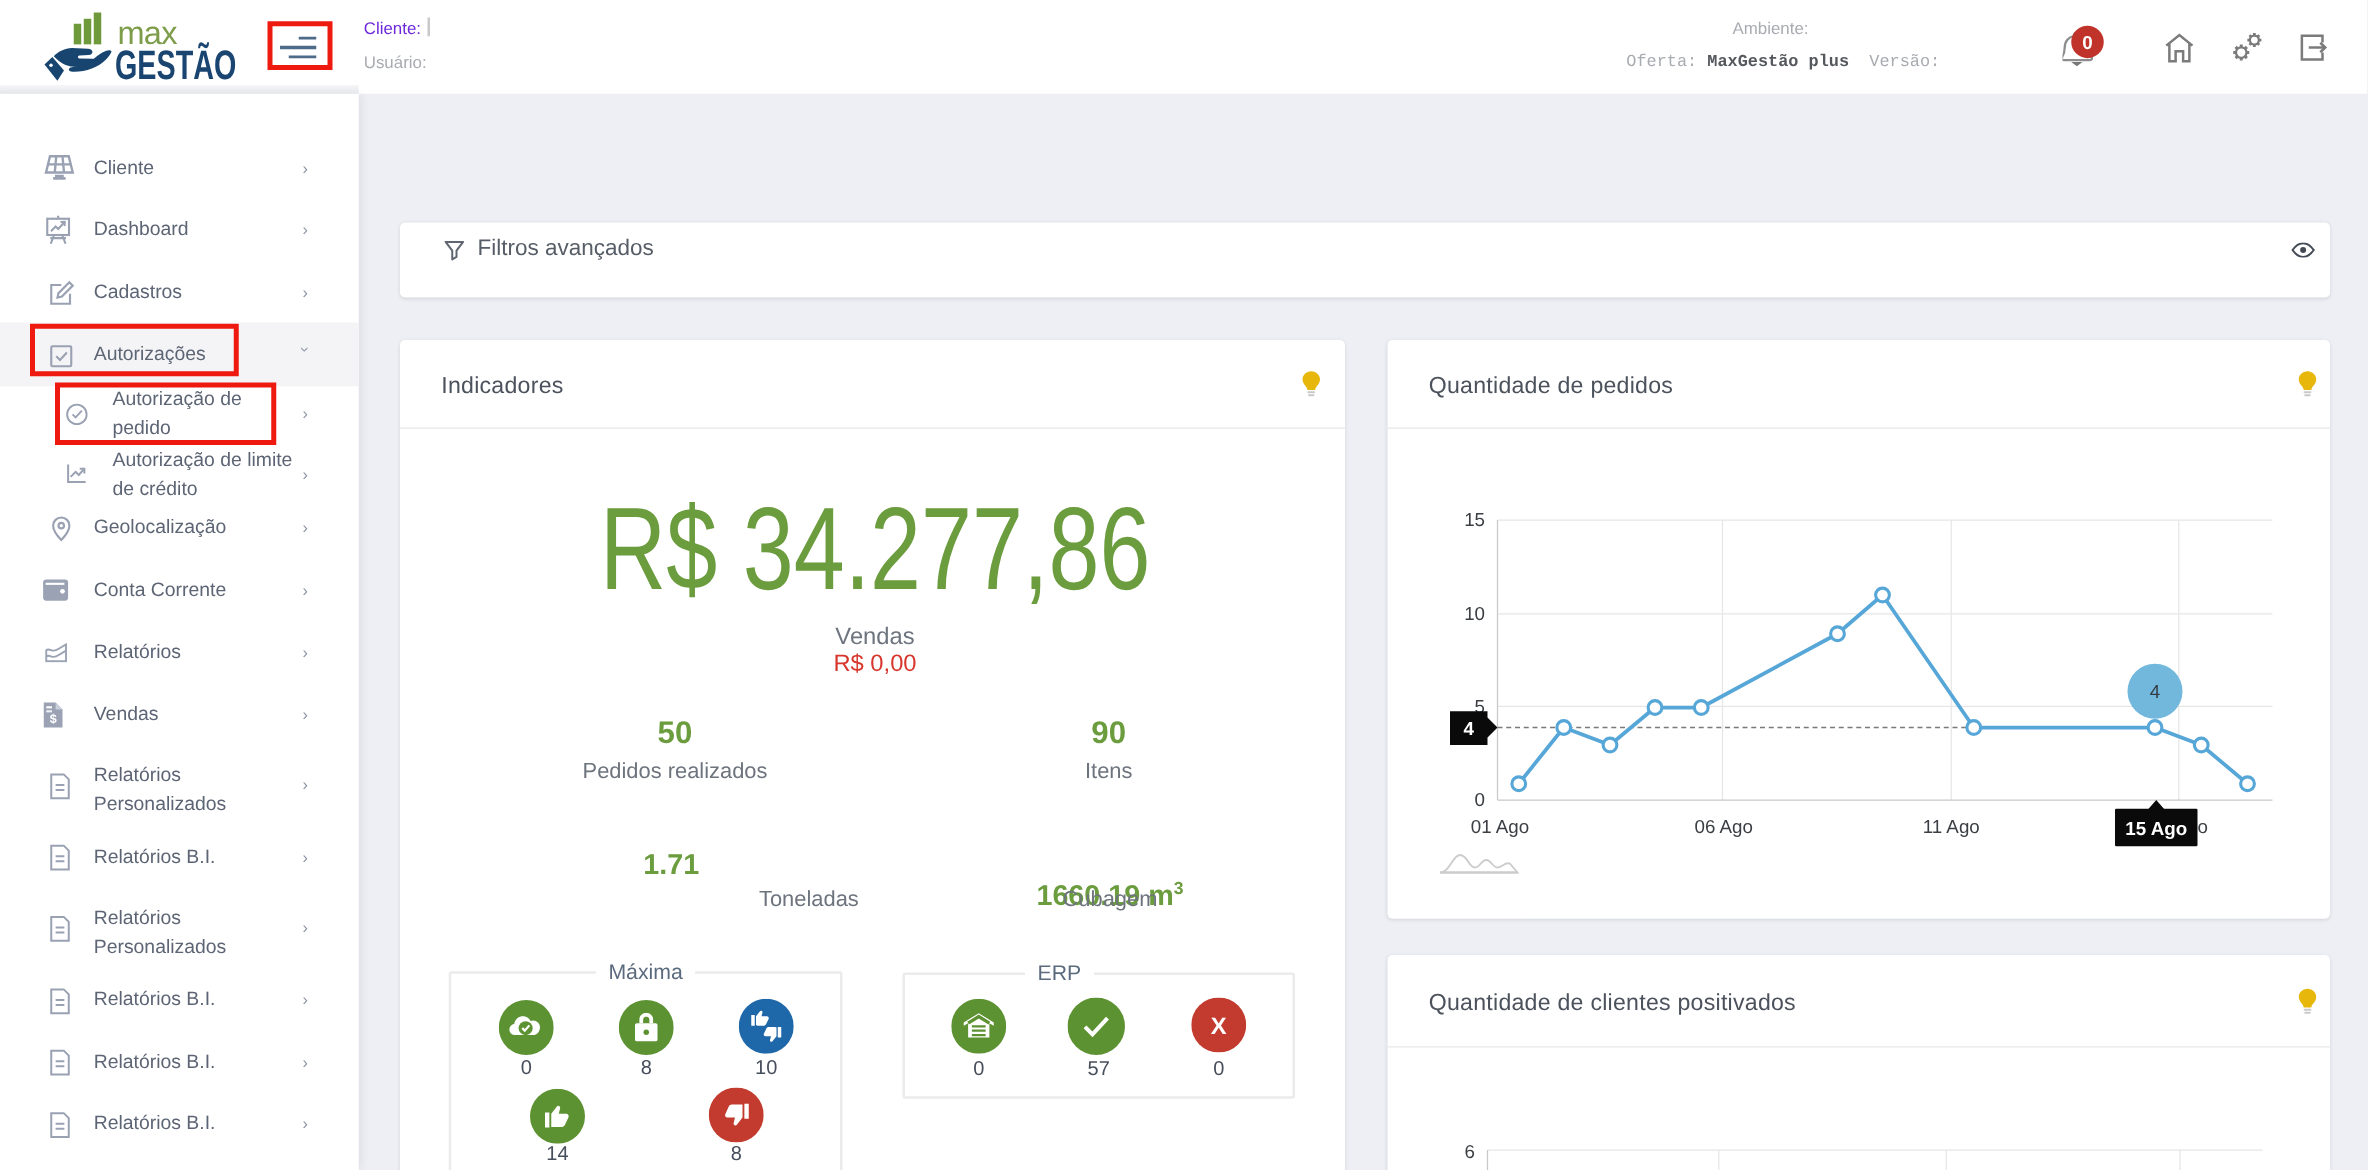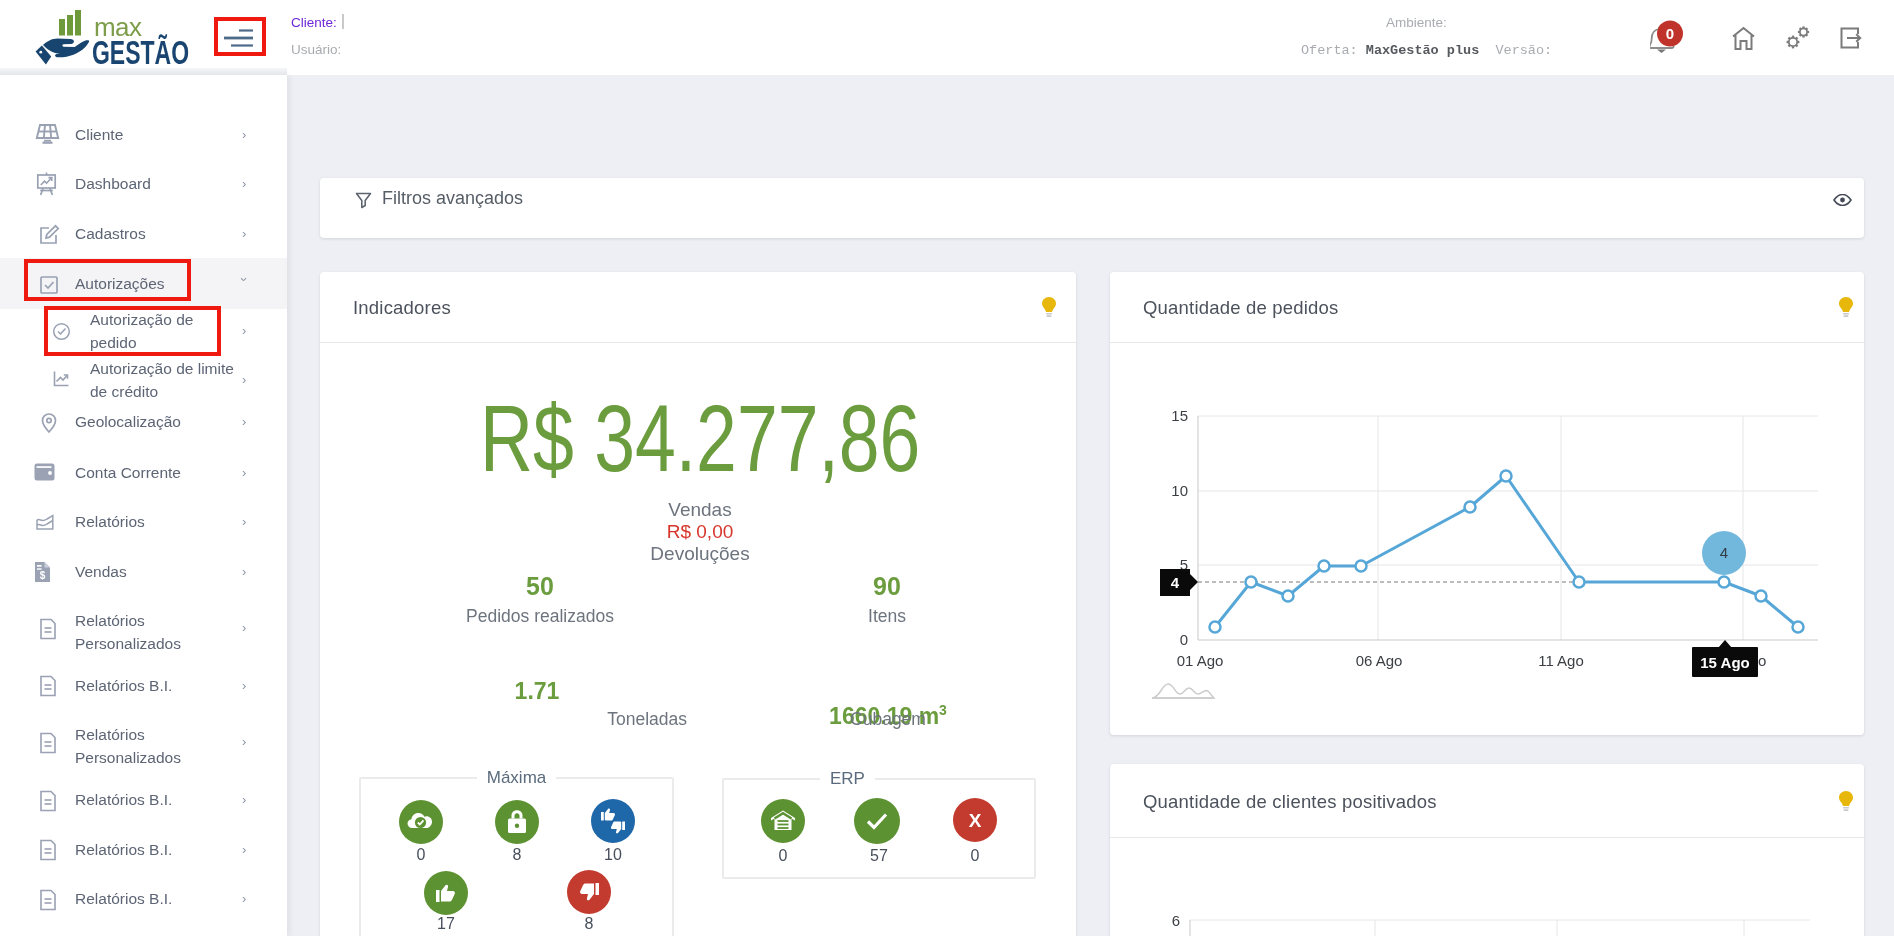--- a/index.html
+++ b/index.html
@@ -266,21 +266,20 @@
   </div>
   <div class="card" id="indcard" style="left:320px; top:272px; width:756px; height:680px; overflow:hidden;">
     <div class="ctitle" style="left:33px; top:25px;">Indicadores</div>
     <svg class="abs" style="left:721px; top:24px;" width="16" height="22" viewBox="0 0 16 22">
         <use href="#bulb"></use>
       </svg>
     <div class="abs" style="left:0; top:70px; width:756px; border-top:1px solid #e7e7e7;"></div>
     <div class="abs" style="left:0; top:113px; width:760px; text-align:center; font-size:94px; color:#6b9c3e; transform:scaleX(0.78); transform-origin:381px 50%; white-space:nowrap;">R$ 34.277,86</div>
     <div class="abs glabel" style="left:0; top:227px; width:760px; text-align:center; font-size:19px;">Vendas</div>
     <div class="abs" style="left:0; top:249px; width:760px; text-align:center; font-size:19px; color:#d7362c;">R$ 0,00</div>
-    <div class="abs glabel" style="left:0; top:271px; width:760px; text-align:center; font-size:19px;">Devoluções</div>
     <div class="abs" style="left:70px; top:300px; width:300px; text-align:center; font-size:25px; font-weight:bold; color:#6b9c3e;">50</div>
     <div class="abs glabel" style="left:70px; top:334px; width:300px; text-align:center; font-size:17.5px;">Pedidos realizados</div>
     <div class="abs" style="left:417px; top:300px; width:300px; text-align:center; font-size:25px; font-weight:bold; color:#6b9c3e;">90</div>
     <div class="abs glabel" style="left:417px; top:334px; width:300px; text-align:center; font-size:17.5px;">Itens</div>
     <div class="abs" style="left:67px; top:406px; width:300px; text-align:center; font-size:23px; font-weight:bold; color:#6b9c3e;">1.71</div>
     <div class="abs glabel" style="left:67px; top:437px; width:300px; text-align:right; font-size:17.5px;">Toneladas</div>
     <div class="abs" style="left:418px; top:430px; width:300px; text-align:center; font-size:23px; font-weight:bold; color:#6b9c3e;">1660.19 m<sup style="font-size:14px;">3</sup></div>
     <div class="abs glabel" style="left:418px; top:437px; width:300px; text-align:center; font-size:17.5px;">Cubagem</div>
 
     <fieldset class="abs" style="left:39px; top:496px; width:315px; height:210px; border:2px solid #ebebeb; border-radius:2px;">
@@ -303,21 +302,21 @@
     <svg class="abs" style="left:271px; top:527px;" width="44" height="44" viewBox="0 0 44 44">
       <circle cx="22" cy="22" r="22" fill="#1e67a8"></circle>
       <path d="M10 13 L12.8 13 L12.8 21.5 L10 21.5 Z M13.8 21 L13.8 14 L17 10 C17.8 9 19.3 9.8 19 11 L18.2 14 L22.5 14 C23.7 14 24.3 15.2 23.9 16.1 L21.8 20.4 C21.5 21 20.9 21.5 20.2 21.5 L15 21.5 Z" fill="#fff"></path>
       <path d="M34 31 L31.2 31 L31.2 22.5 L34 22.5 Z M30.2 23 L30.2 30 L27 34 C26.2 35 24.7 34.2 25 33 L25.8 30 L21.5 30 C20.3 30 19.7 28.8 20.1 27.9 L22.2 23.6 C22.5 23 23.1 22.5 23.8 22.5 L29 22.5 Z" fill="#fff"></path>
     </svg>
     <div class="abs vnum" style="left:218px; top:574px; width:150px;">10</div>
     <svg class="abs" style="left:104px; top:599px;" width="44" height="44" viewBox="0 0 44 44">
       <circle cx="22" cy="22" r="22" fill="#5d9232"></circle>
       <path d="M12 19 L15.5 19 L15.5 31 L12 31 Z M17 30.5 L17 20 L21.5 14.2 C22.5 12.9 24.5 14 24.1 15.6 L23 20 L29 20 C30.5 20 31.3 21.5 30.8 22.7 L27.9 29 C27.5 29.9 26.6 30.5 25.6 30.5 Z" fill="#fff"></path>
     </svg>
-    <div class="abs vnum" style="left:51px; top:643px; width:150px;">17</div>
+    <div class="abs vnum" style="left:51px; top:643px; width:150px;">14</div>
     <svg class="abs" style="left:247px; top:598px;" width="44" height="44" viewBox="0 0 44 44">
       <circle cx="22" cy="22" r="22" fill="#c23b2e"></circle>
       <path d="M32 25 L28.5 25 L28.5 13 L32 13 Z M27 13.5 L27 24 L22.5 29.8 C21.5 31.1 19.5 30 19.9 28.4 L21 24 L15 24 C13.5 24 12.7 22.5 13.2 21.3 L16.1 15 C16.5 14.1 17.4 13.5 18.4 13.5 Z" fill="#fff"></path>
     </svg>
     <div class="abs vnum" style="left:194px; top:643px; width:150px;">8</div>
 
     <fieldset class="abs" style="left:402px; top:497px; width:314px; height:110px; border:2px solid #ebebeb; border-radius:2px;">
       <legend style="margin-left:96px; padding:0 10px; font-size:17px; color:#5b6b7d;">ERP</legend>
     </fieldset>
     <svg class="abs" style="left:441px; top:527px;" width="44" height="44" viewBox="0 0 44 44">

